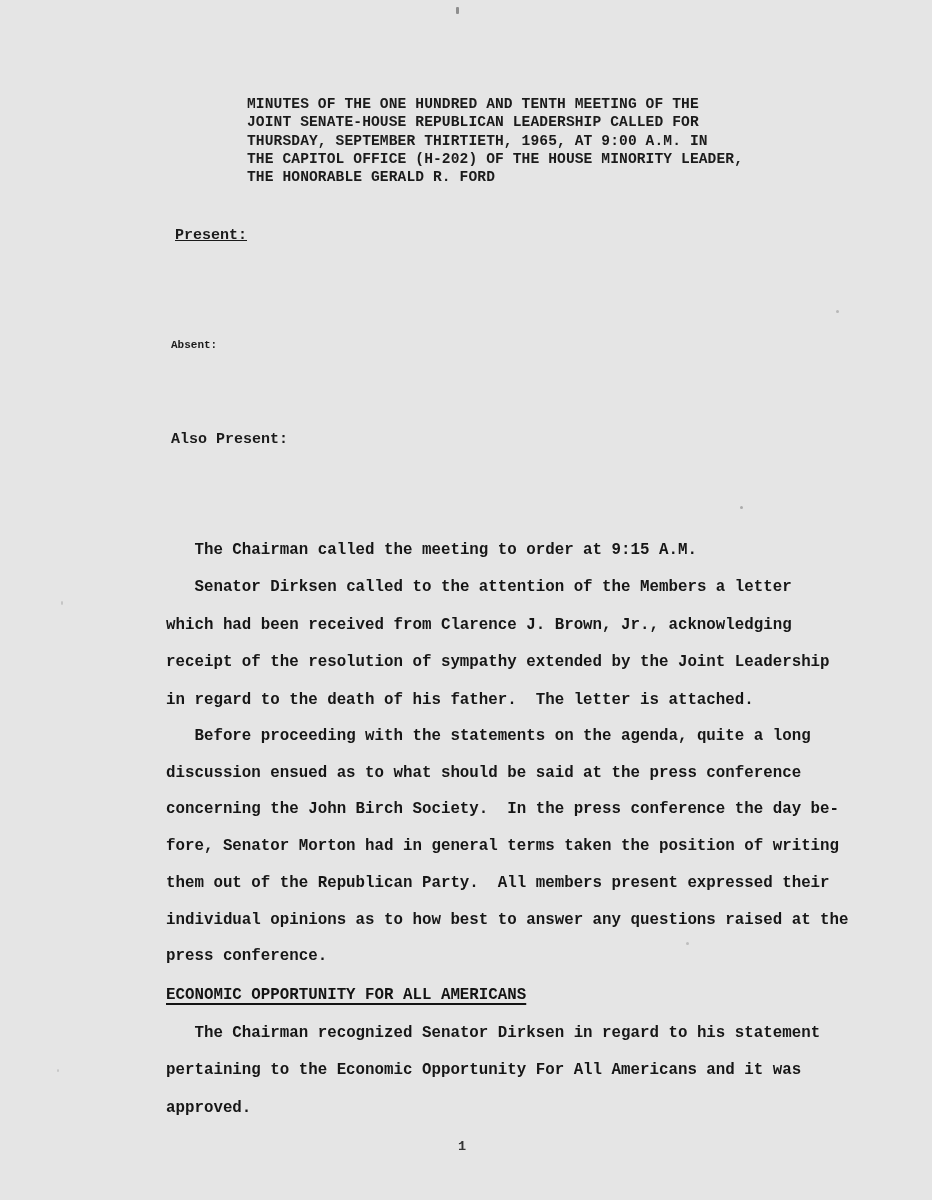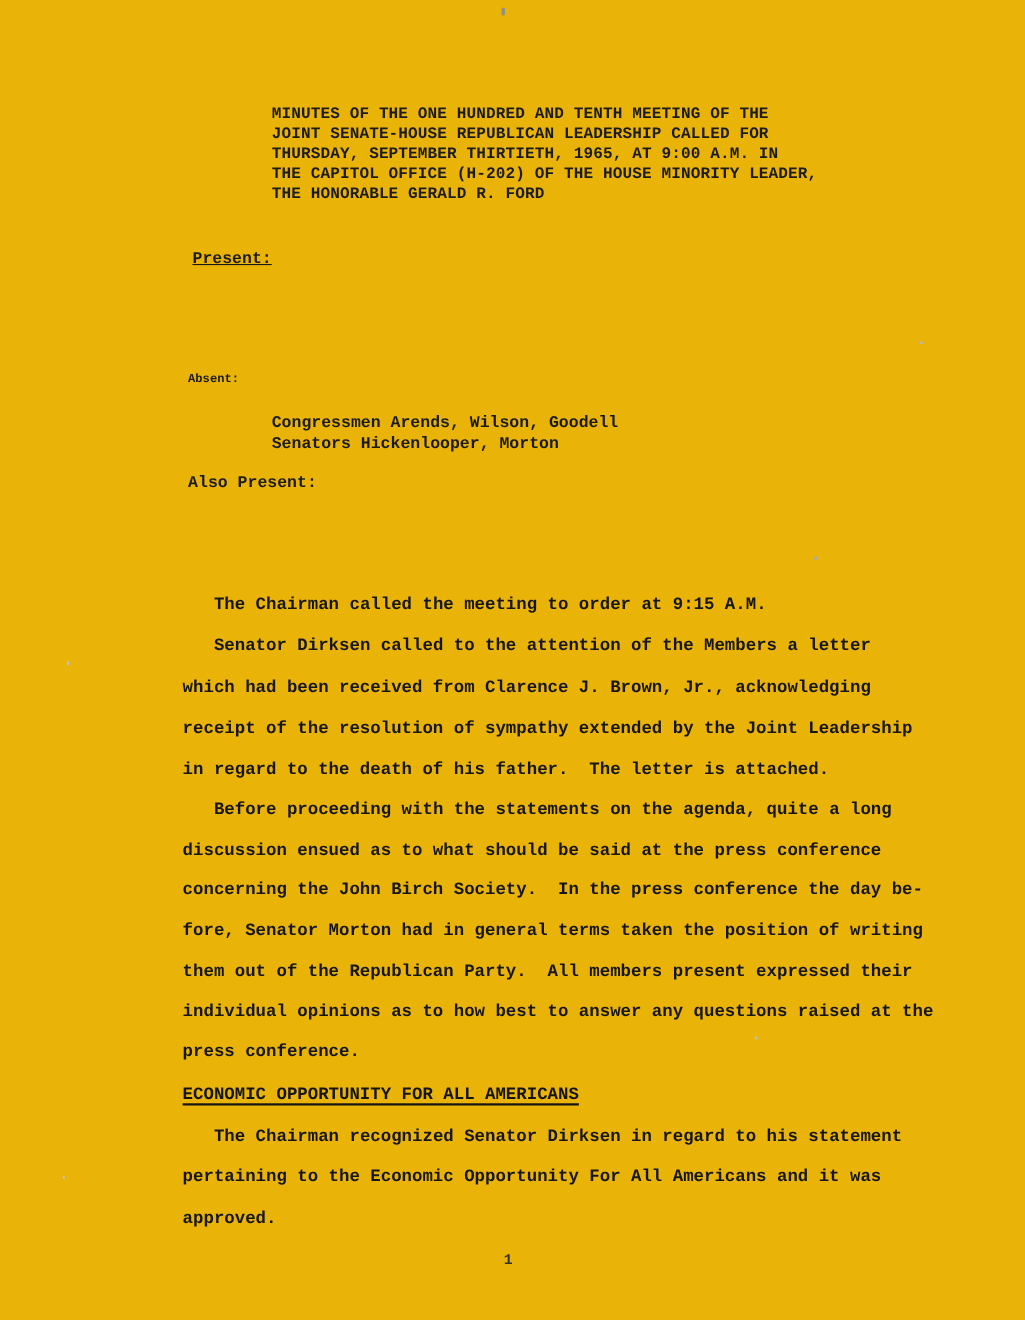--- a/index.html
+++ b/index.html
@@ -4,21 +4,21 @@
 <style>
   html, body {
     margin: 0;
     padding: 0;
     background: #ffffff;
   }
   .page {
     position: relative;
     width: 932px;
     height: 1200px;
-    background: #eab308;
+    background: #e5e5e5;
     overflow: hidden;
     font-family: "Liberation Mono", "DejaVu Sans Mono", monospace;
     color: #1b1b1b;
     font-weight: 700;
   }
   .tw {
     position: absolute;
     white-space: pre-wrap;
     -webkit-font-smoothing: antialiased;
   }
@@ -85,22 +85,20 @@
 JOINT SENATE-HOUSE REPUBLICAN LEADERSHIP CALLED FOR
 THURSDAY, SEPTEMBER THIRTIETH, 1965, AT 9:00 A.M. IN
 THE CAPITOL OFFICE (H-202) OF THE HOUSE MINORITY LEADER,
 THE HONORABLE GERALD R. FORD</div>
 
   <div class="tw label-present">Present:</div>
 
 
   <div class="tw label-absent">Absent:</div>
 
-  <div class="tw list-absent">Congressmen Arends, Wilson, Goodell
-Senators Hickenlooper, Morton</div>
 
   <div class="tw label-also">Also Present:</div>
 
 
   <div class="tw para para-1">   The Chairman called the meeting to order at 9:15 A.M.
    Senator Dirksen called to the attention of the Members a letter
 which had been received from Clarence J. Brown, Jr., acknowledging
 receipt of the resolution of sympathy extended by the Joint Leadership
 in regard to the death of his father.  The letter is attached.</div>
 

